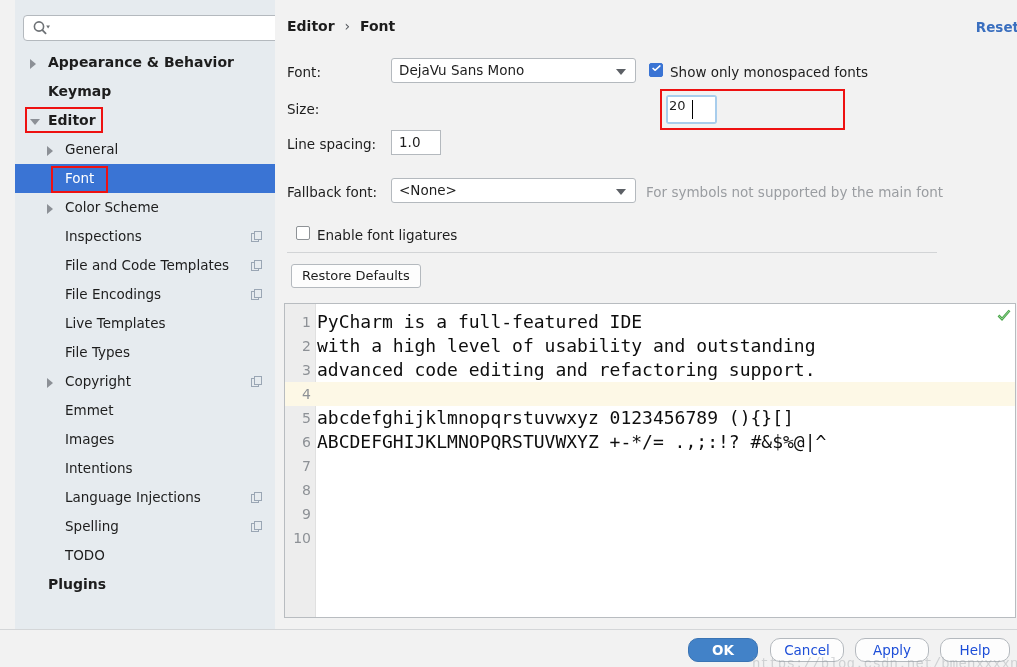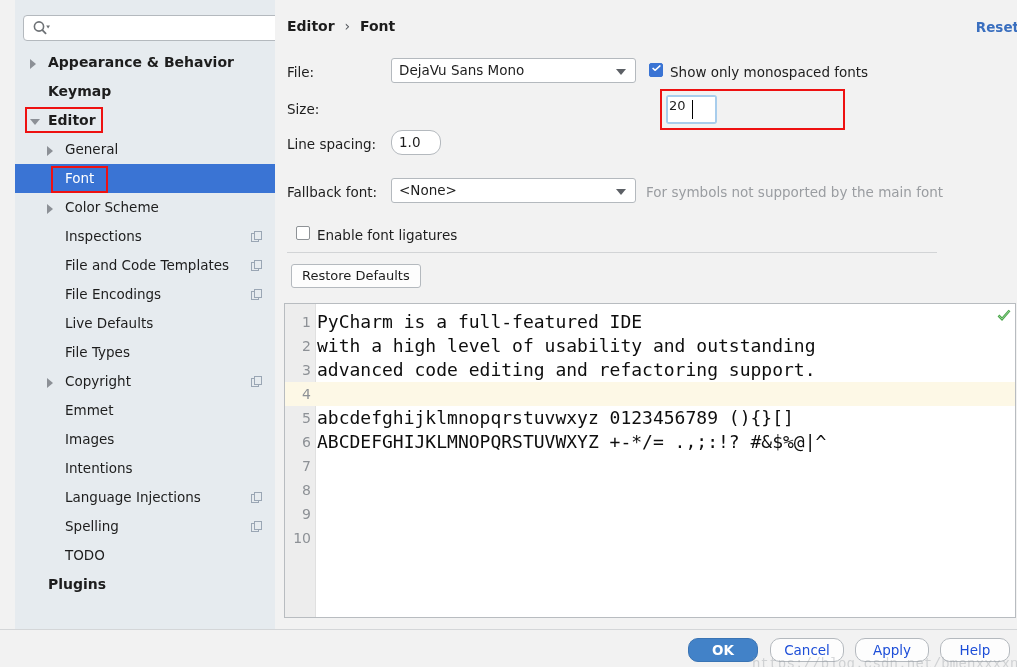--- a/index.html
+++ b/index.html
@@ -177,21 +177,21 @@
     border-left: 5px solid transparent;
     border-right: 5px solid transparent;
     border-top: 6px solid #5c6065;
   }
 
   .tfield {
     position: absolute;
     height: 25px;
     background: #ffffff;
     border: 1px solid #b4b9be;
-    border-radius: 11px;
+    border-radius: 0;
   }
   .tfield .tval {
     position: absolute;
     left: 7px; top: 0;
     line-height: 23px;
     font-size: 13.5px;
     color: #1d1d1d;
   }
   #size-focus {
     position: absolute;
@@ -402,21 +402,21 @@
           </svg>
         </div>
         <div class="tree-row lvl1">
           <span class="lbl">File Encodings</span>
           <svg class="copy-icon" viewBox="0 0 11 11">
             <rect x="0.5" y="2.5" width="7" height="8" fill="none" stroke="#9aa6b4" stroke-width="1"></rect>
             <rect x="3.5" y="0.5" width="7" height="8" fill="#e6ebef" stroke="#9aa6b4" stroke-width="1"></rect>
           </svg>
         </div>
         <div class="tree-row lvl1">
-          <span class="lbl">Live Defaults</span>
+          <span class="lbl">Live Templates</span>
         </div>
         <div class="tree-row lvl1">
           <span class="lbl">File Types</span>
         </div>
         <div class="tree-row lvl1">
           <span class="arrow"></span>
           <span class="lbl">Copyright</span>
           <svg class="copy-icon" viewBox="0 0 11 11">
             <rect x="0.5" y="2.5" width="7" height="8" fill="none" stroke="#9aa6b4" stroke-width="1"></rect>
             <rect x="3.5" y="0.5" width="7" height="8" fill="#e6ebef" stroke="#9aa6b4" stroke-width="1"></rect>
@@ -464,21 +464,21 @@
   <div id="right">
 
     <div id="breadcrumb">
       <span>Editor</span>
       <span class="sep">›</span>
       <span>Font</span>
     </div>
 
     <div id="reset-link">Reset</div>
 
-    <div class="flabel" style="left:12px; top:64px;">File:</div>
+    <div class="flabel" style="left:12px; top:64px;">Font:</div>
     <div class="combo" style="left:116px; top:58px; width:245px;">
       <span class="ctext">DejaVu Sans Mono</span>
       <span class="carrow"></span>
     </div>
     <div class="cbox on" style="left:374px; top:63px;">
       <svg class="tick" viewBox="0 0 9 6">
         <polyline points="0.6,3 3.1,5.3 8.4,0.5" fill="none" stroke="#ffffff" stroke-width="1.6"></polyline>
       </svg>
     </div>
     <div class="cblabel" style="left:395px; top:64px;">Show only monospaced fonts</div>

